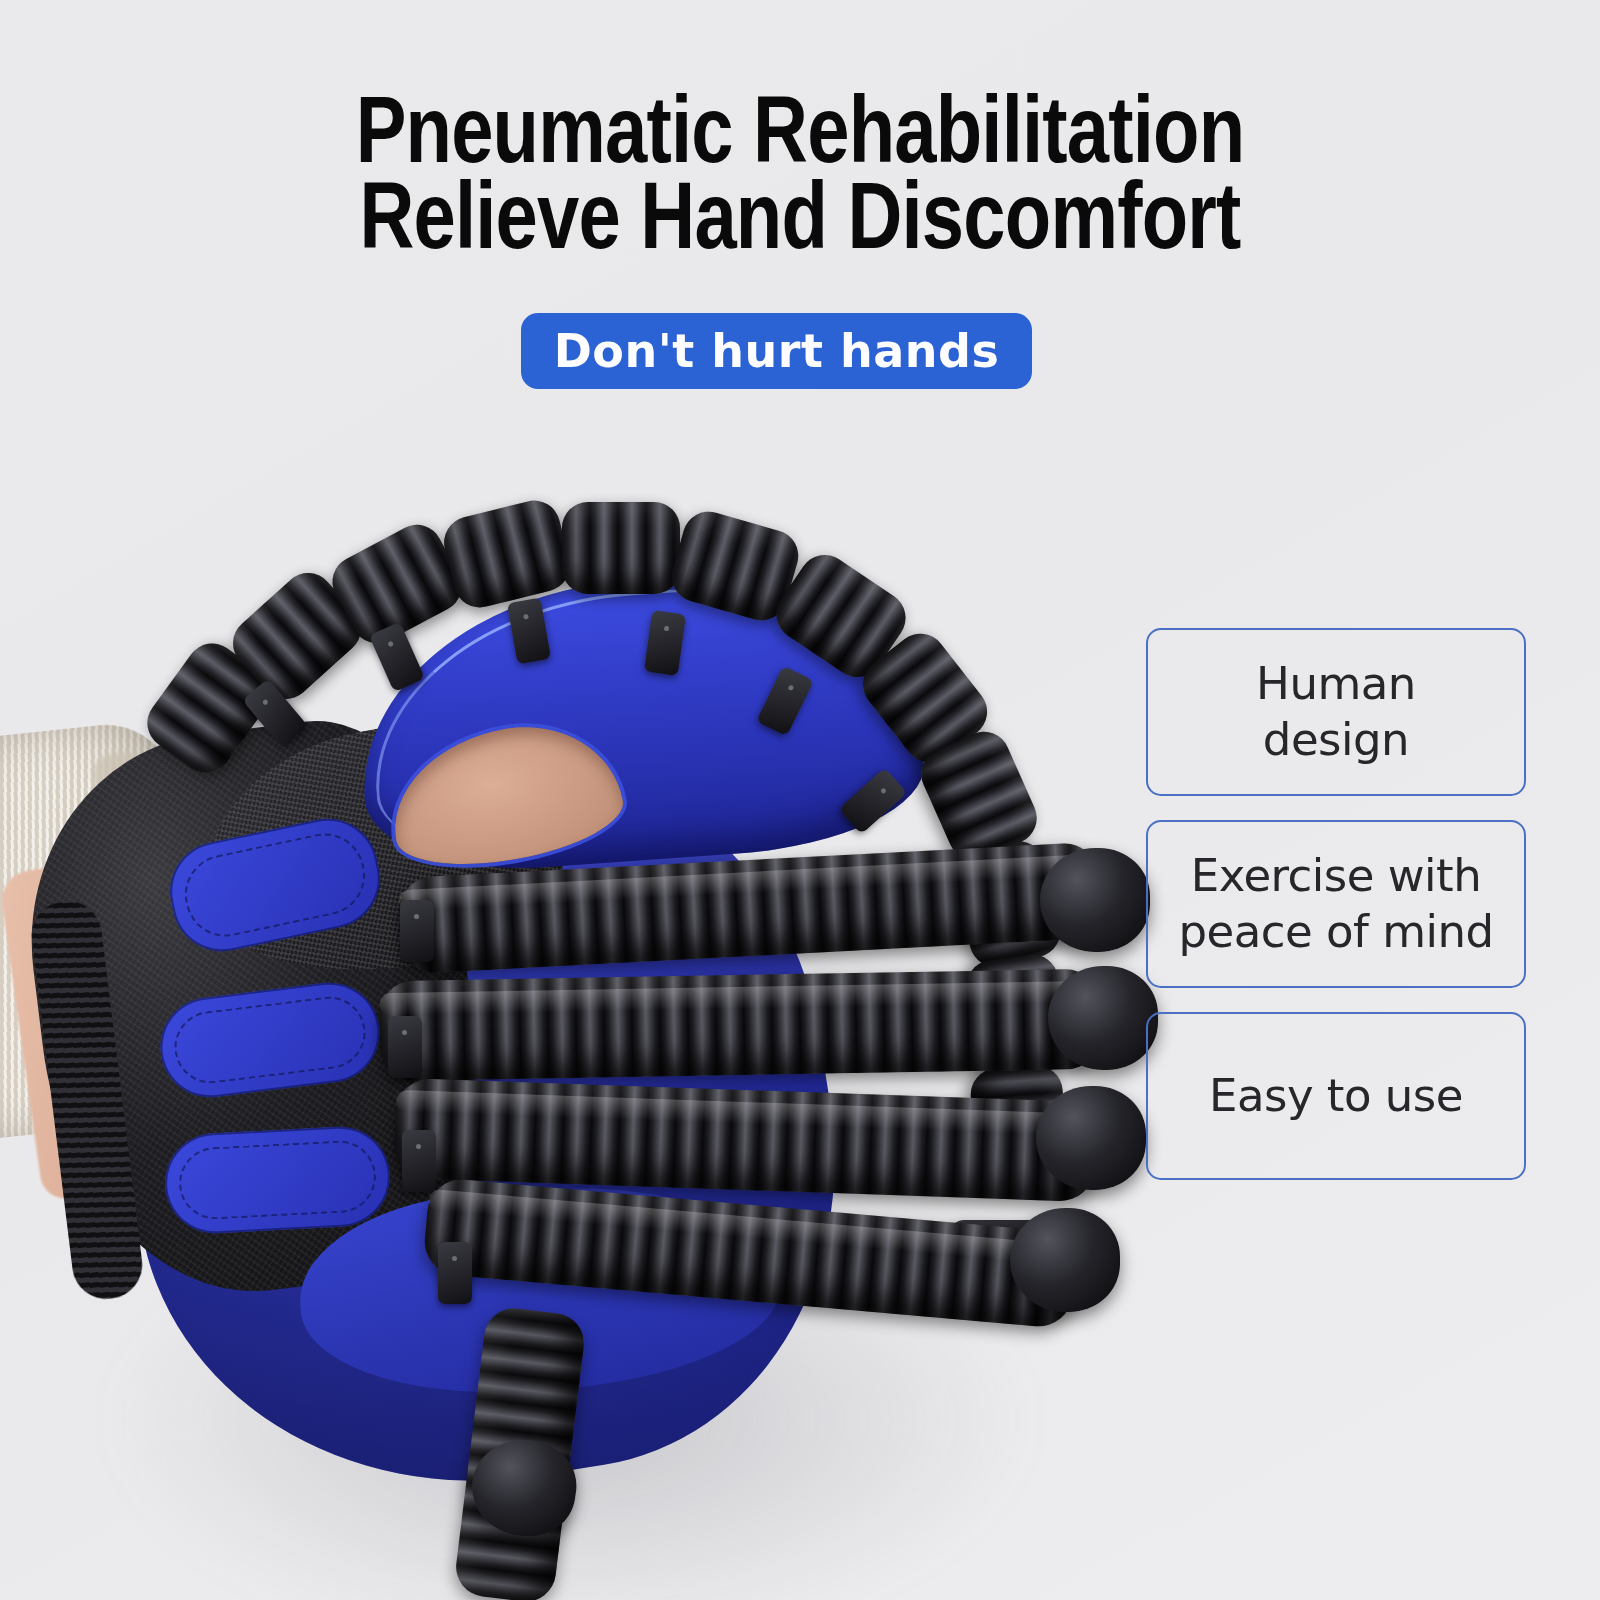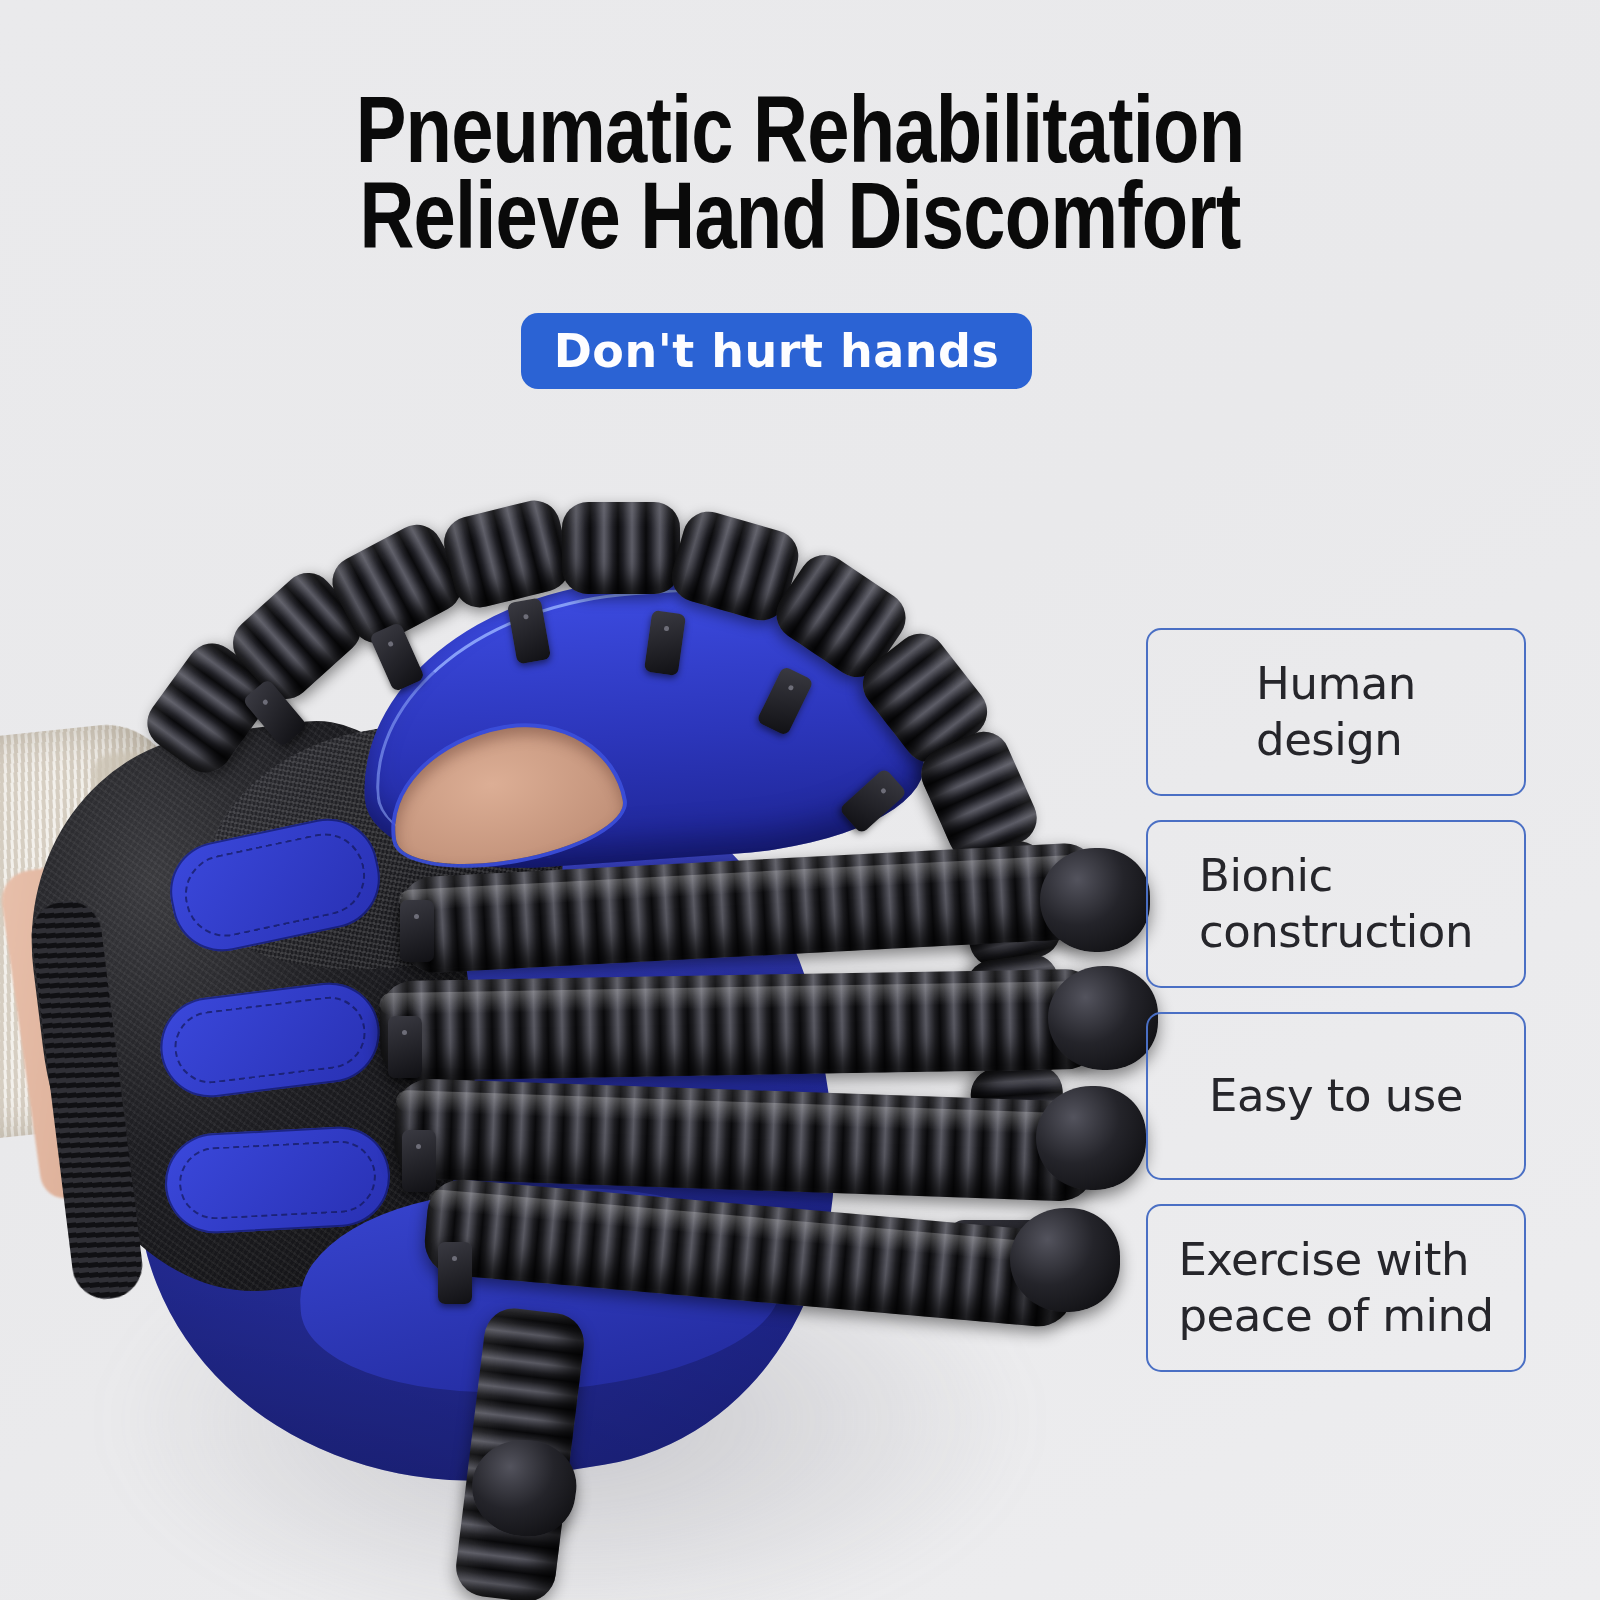--- a/index.html
+++ b/index.html
@@ -40,21 +40,21 @@
     position:absolute;left:1146px;top:628px;width:380px;z-index:40;
     display:flex;flex-direction:column;gap:24px;
   }
   .feature-box{
     border:2px solid #4a6fc4;border-radius:15px;background:transparent;
     height:168px;box-sizing:border-box;
     display:flex;align-items:center;justify-content:center;
     padding:0 8px;
   }
   .feature-box .ftxt{
-    color:#26262b;font-size:45px;line-height:56px;
+    color:#26262b;font-size:45px;line-height:56px;text-align:center;
     font-family:"DejaVu Sans",sans-serif;font-weight:400;letter-spacing:-0.5px;
   }
 
   
   #photo{position:absolute;left:0;top:430px;width:1160px;height:1080px;z-index:10;}
 
   
   .shadow{
     position:absolute;left:120px;top:780px;width:900px;height:420px;
     background:radial-gradient(ellipse at 50% 50%, rgba(120,120,130,.30) 0%, rgba(130,130,140,.12) 45%, rgba(140,140,150,0) 72%);
@@ -324,21 +324,18 @@
 
 <div id="badge">
   <span>Don't hurt hands</span>
 </div>
 
 <div id="features">
   <div class="feature-box">
     <div class="ftxt">Human<br>design</div>
   </div>
   <div class="feature-box">
-    <div class="ftxt">Bionic<br>construction</div>
+    <div class="ftxt">Exercise with<br>peace of mind</div>
   </div>
   <div class="feature-box">
     <div class="ftxt">Easy to use</div>
   </div>
-  <div class="feature-box">
-    <div class="ftxt">Exercise with<br>peace of mind</div>
-  </div>
 </div>
 
 </body></html>

